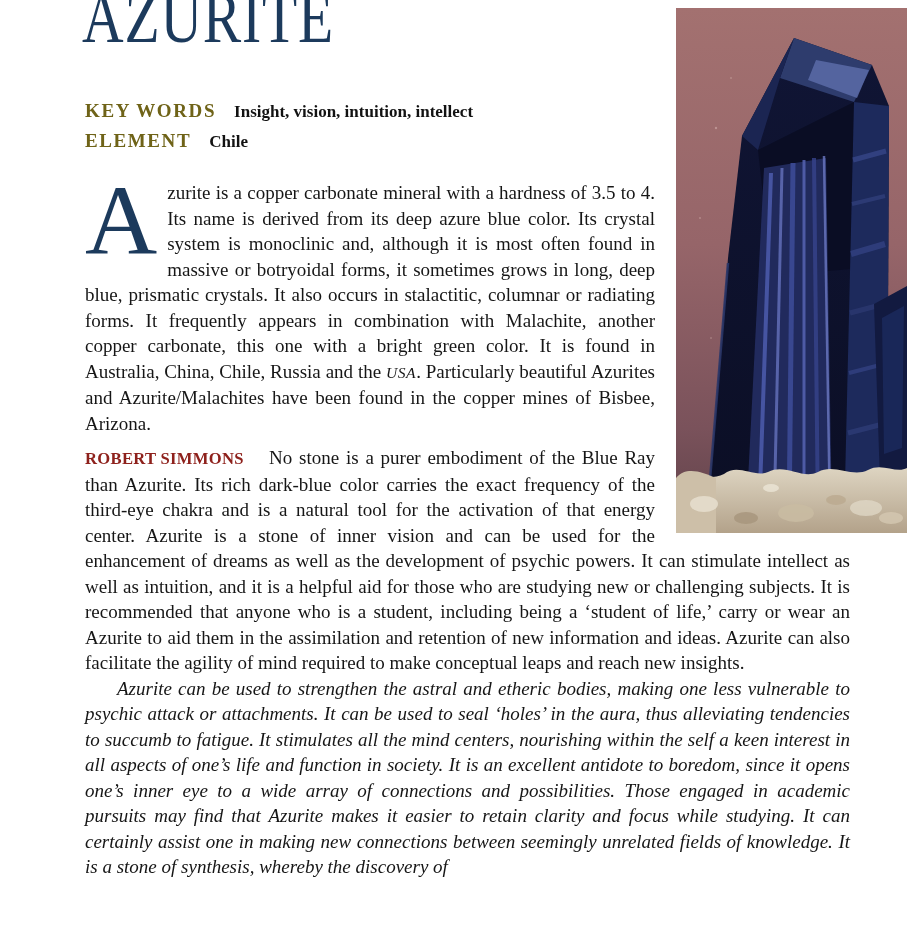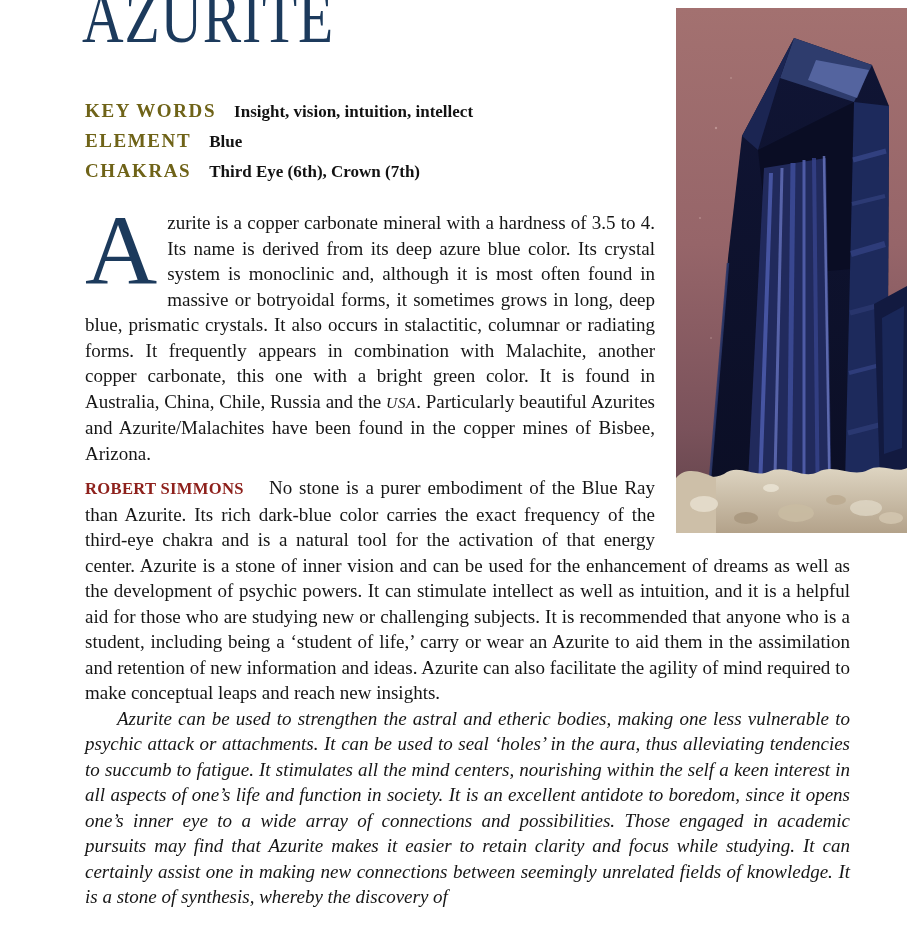--- a/index.html
+++ b/index.html
@@ -158,24 +158,21 @@
     </svg>
   </div>
 
   <h1 class="title"><span class="squeeze">AZURITE</span></h1>
 
   <div class="meta">
     <div class="meta-row">
       <span class="meta-label">KEY WORDS</span><span class="meta-value">Insight, vision, intuition, intellect</span>
     </div>
     <div class="meta-row">
-      <span class="meta-label">ELEMENT</span><span class="meta-value">Blue</span>
-    </div>
-    <div class="meta-row">
-      <span class="meta-label">CHAKRAS</span><span class="meta-value">Third Eye (6th), Crown (7th)</span>
+      <span class="meta-label">ELEMENT</span><span class="meta-value">Chile</span>
     </div>
   </div>
 
   <p class="body-text intro"><span class="dropcap">A</span><span>zurite is a copper carbonate mineral with a hardness of 3.5 to 4. Its name is derived from its deep azure blue color. Its crystal system is monoclinic and, although it is most often found in massive or botryoidal forms, it sometimes grows in long, deep blue, prismatic crystals. It also occurs in stalactitic, columnar or radiating forms. It frequently appears in combination with Malachite, another copper carbonate, this one with a bright green color. It is found in Australia, China, Chile, Russia and the </span><span class="smallcaps">USA</span><span>. Particularly beautiful Azurites and Azurite/Malachites have been found in the copper mines of Bisbee, Arizona.</span></p>
 
   <p class="body-text"><span class="author">ROBERT SIMMONS</span><span>No stone is a purer embodiment of the Blue Ray than Azurite. Its rich dark-blue color carries the exact frequency of the third-eye chakra and is a natural tool for the activation of that energy center. Azurite is a stone of inner vision and can be used for the enhancement of dreams as well as the development of psychic powers. It can stimulate intellect as well as intuition, and it is a helpful aid for those who are studying new or challenging subjects. It is recommended that anyone who is a student, including being a ‘student of life,’ carry or wear an Azurite to aid them in the assimilation and retention of new information and ideas. Azurite can also facilitate the agility of mind required to make conceptual leaps and reach new insights.</span></p>
 
   <p class="body-text para-indent">Azurite can be used to strengthen the astral and etheric bodies, making one less vulnerable to psychic attack or attachments. It can be used to seal ‘holes’ in the aura, thus alleviating tendencies to succumb to fatigue. It stimulates all the mind centers, nourishing within the self a keen interest in all aspects of one’s life and function in society. It is an excellent antidote to boredom, since it opens one’s inner eye to a wide array of connections and possibilities. Those engaged in academic pursuits may find that Azurite makes it easier to retain clarity and focus while studying. It can certainly assist one in making new connections between seemingly unrelated fields of knowledge. It is a stone of synthesis, whereby the discovery of</p>
 
 </div>

